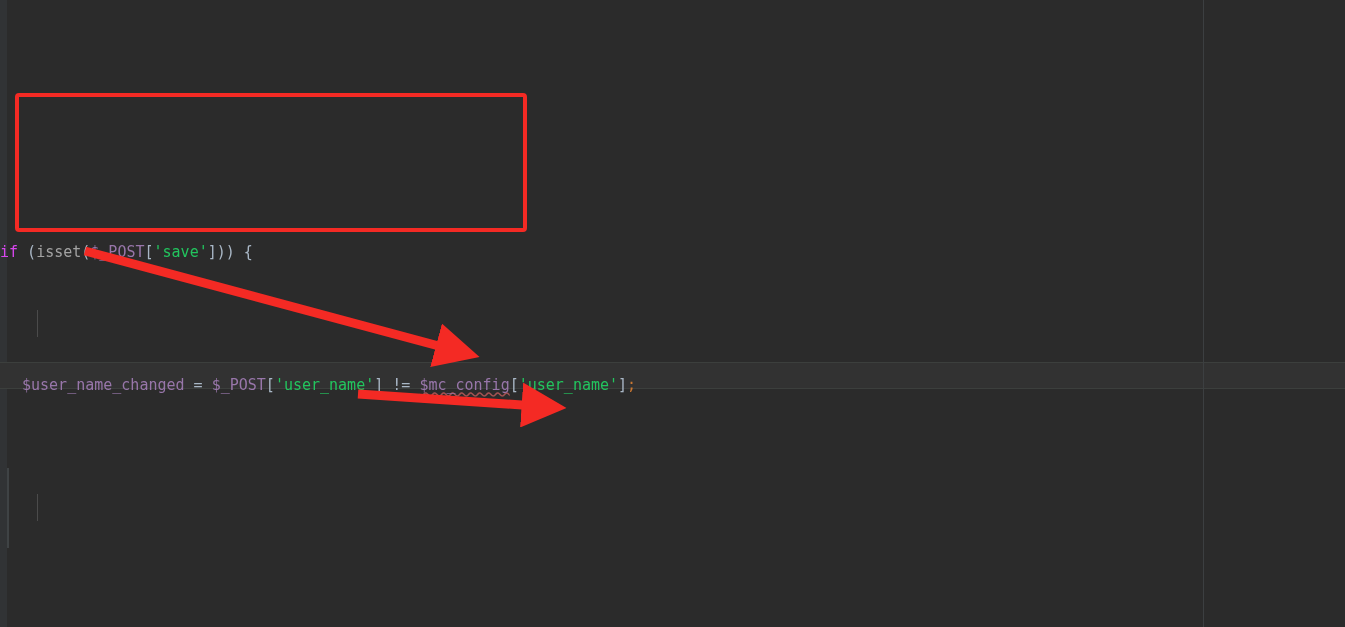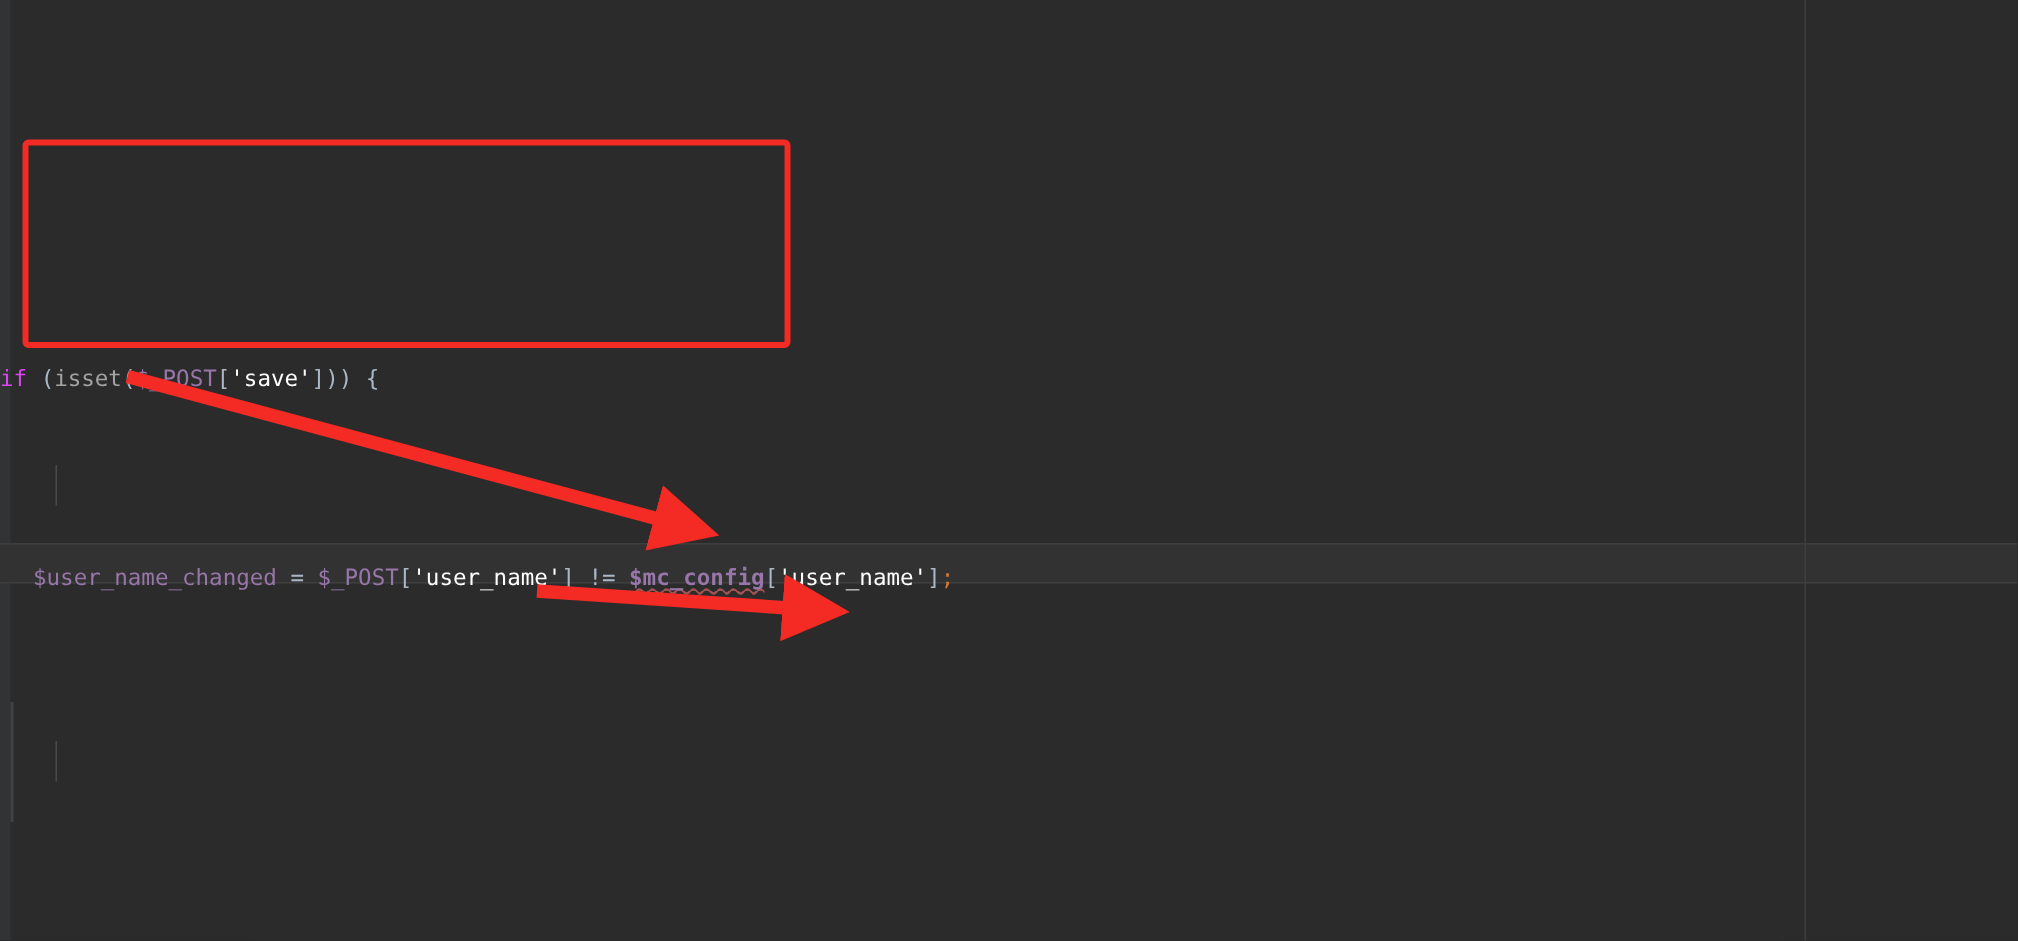--- a/index.html
+++ b/index.html
@@ -45,24 +45,24 @@
 
   
   .indent-guide {
     position:absolute; width:1px; background:#4b4b4b; z-index:1;
   }
 
   
   .kw    { color:#d946ef; }         
   .fn    { color:#a3a3a3; }         
   .var   { color:#9876aa; }         
-  .str   { color:#ffffff; }         
+  .str   { color:#22c55e; }         
   .pun   { color:#a9b7c6; }         
   .semi  { color:#cc7832; }         
-  .warnu { text-decoration:underline wavy #a35252; text-decoration-skip-ink:none;font-weight:bold; }
+  .warnu { text-decoration:underline wavy #a35252; text-decoration-skip-ink:none; }
 
   
   #annot { position:absolute; inset:0; z-index:40; pointer-events:none; }
 </style>
 </head>
 <body>
 
 <div id="editor">
 
   <div id="gutter-strip"></div>

